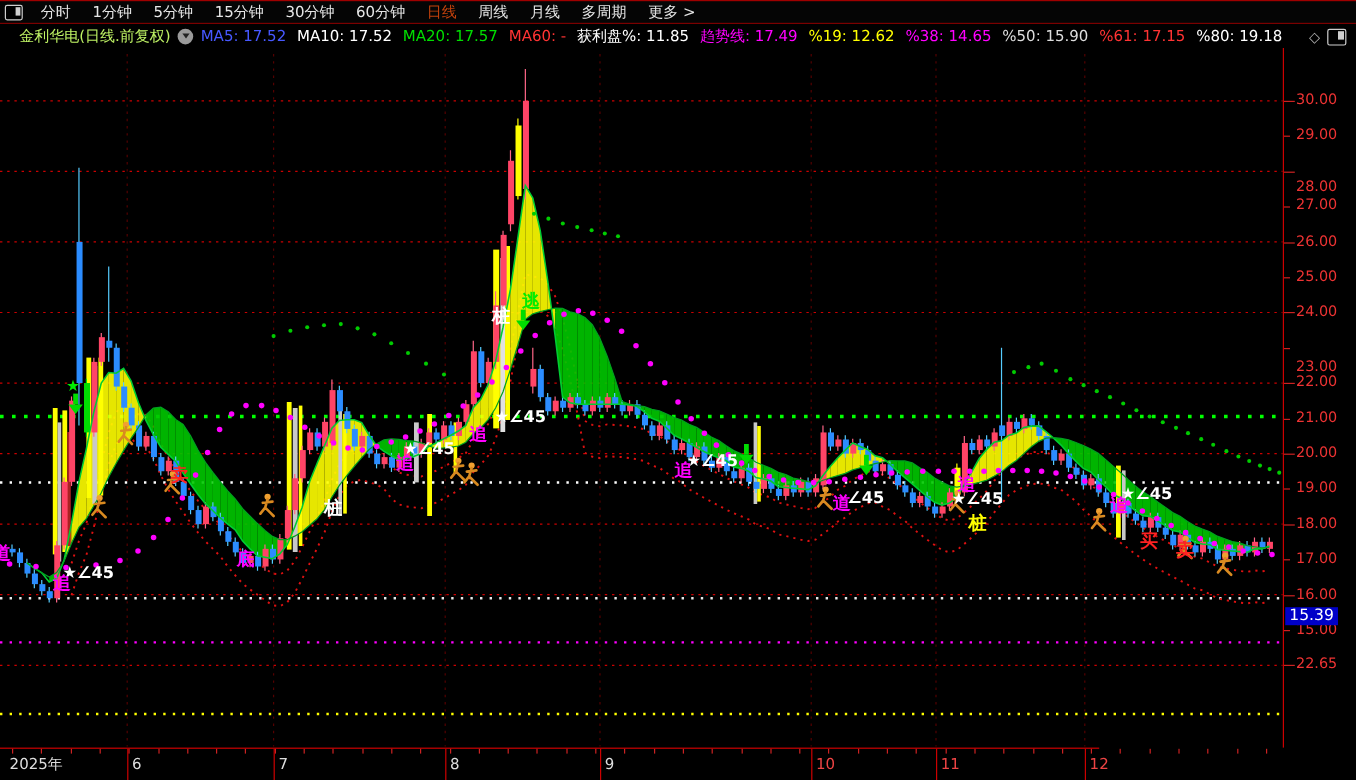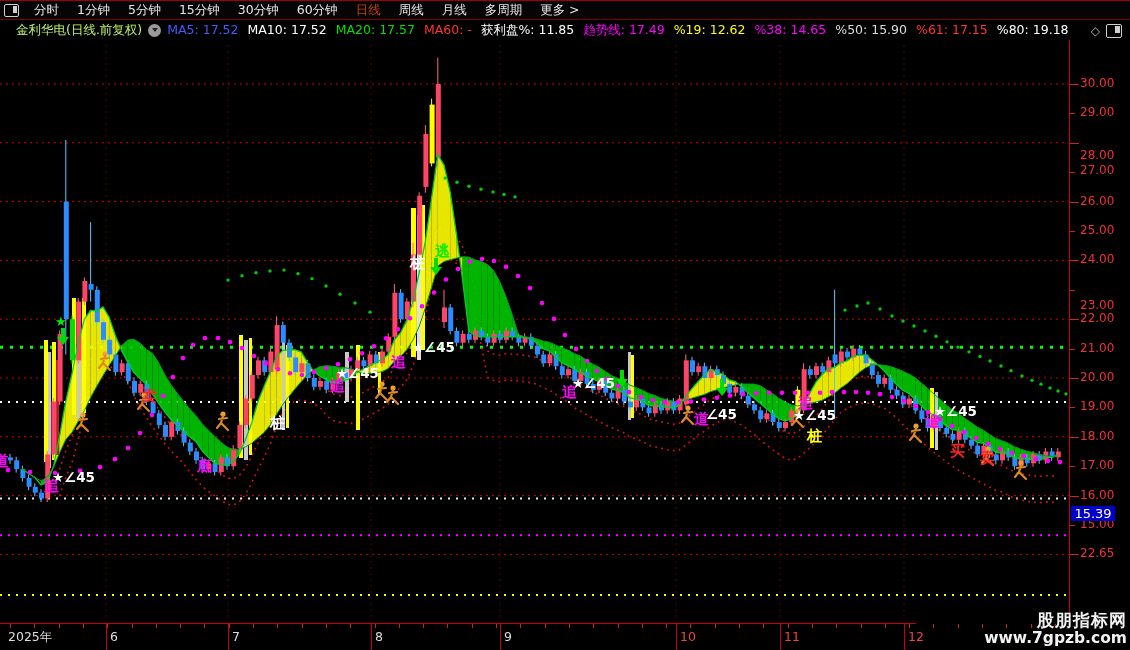--- a/index.html
+++ b/index.html
@@ -902,18 +902,14 @@
         <div class="axtick" style="top: 514.4px; width: 9px;"></div>
       </div>
     <div id="last-tag" style="top: 465.534px;">15.39</div>
   </div>
 
   <div id="dateband">
     <span class="mlabel" style="left:8px;color:#dddddd;">2025年</span>
     <span id="month-labels"></span>
   <div class="dtick" style="left: 10px;"></div><div class="dtick" style="left: 34.3px;"></div><div class="dtick" style="left: 58.6px;"></div><div class="dtick" style="left: 82.9px;"></div><div class="dtick" style="left: 107.2px;"></div><div class="dtick" style="left: 131.5px;"></div><div class="dtick" style="left: 155.8px;"></div><div class="dtick" style="left: 180.1px;"></div><div class="dtick" style="left: 204.4px;"></div><div class="dtick" style="left: 228.7px;"></div><div class="dtick" style="left: 253px;"></div><div class="dtick" style="left: 277.3px;"></div><div class="dtick" style="left: 301.6px;"></div><div class="dtick" style="left: 325.9px;"></div><div class="dtick" style="left: 350.2px;"></div><div class="dtick" style="left: 374.5px;"></div><div class="dtick" style="left: 398.8px;"></div><div class="dtick" style="left: 423.1px;"></div><div class="dtick" style="left: 447.4px;"></div><div class="dtick" style="left: 471.7px;"></div><div class="dtick" style="left: 496px;"></div><div class="dtick" style="left: 520.3px;"></div><div class="dtick" style="left: 544.6px;"></div><div class="dtick" style="left: 568.9px;"></div><div class="dtick" style="left: 593.2px;"></div><div class="dtick" style="left: 617.5px;"></div><div class="dtick" style="left: 641.8px;"></div><div class="dtick" style="left: 666.1px;"></div><div class="dtick" style="left: 690.4px;"></div><div class="dtick" style="left: 714.7px;"></div><div class="dtick" style="left: 739px;"></div><div class="dtick" style="left: 763.3px;"></div><div class="dtick" style="left: 787.6px;"></div><div class="dtick" style="left: 811.9px;"></div><div class="dtick" style="left: 836.2px;"></div><div class="dtick" style="left: 860.5px;"></div><div class="dtick" style="left: 884.8px;"></div><div class="dtick" style="left: 909.1px;"></div><div class="dtick" style="left: 933.4px;"></div><div class="dtick" style="left: 957.7px;"></div><div class="dtick" style="left: 982px;"></div><div class="dtick" style="left: 1006.3px;"></div><div class="dtick" style="left: 1030.6px;"></div><div class="dtick" style="left: 1054.9px;"></div><div class="mline" style="left: 106px;"></div><span class="mlabel" style="left: 110px; color: rgb(221, 221, 221);">6</span><div class="mline" style="left: 228px;"></div><span class="mlabel" style="left: 232px; color: rgb(221, 221, 221);">7</span><div class="mline" style="left: 371px;"></div><span class="mlabel" style="left: 375px; color: rgb(221, 221, 221);">8</span><div class="mline" style="left: 500px;"></div><span class="mlabel" style="left: 504px; color: rgb(221, 221, 221);">9</span><div class="mline" style="left: 676px;"></div><span class="mlabel" style="left: 680px; color: rgb(238, 68, 68);">10</span><div class="mline" style="left: 780px;"></div><span class="mlabel" style="left: 784px; color: rgb(238, 68, 68);">11</span><div class="mline" style="left: 904px;"></div><span class="mlabel" style="left: 908px; color: rgb(238, 68, 68);">12</span></div>
 
-  <div id="wm">
-    <div class="l1">股朋指标网</div>
-    <div class="l2">www.7gpzb.com</div>
-  </div>
 
 </div>
 
 </body></html>

